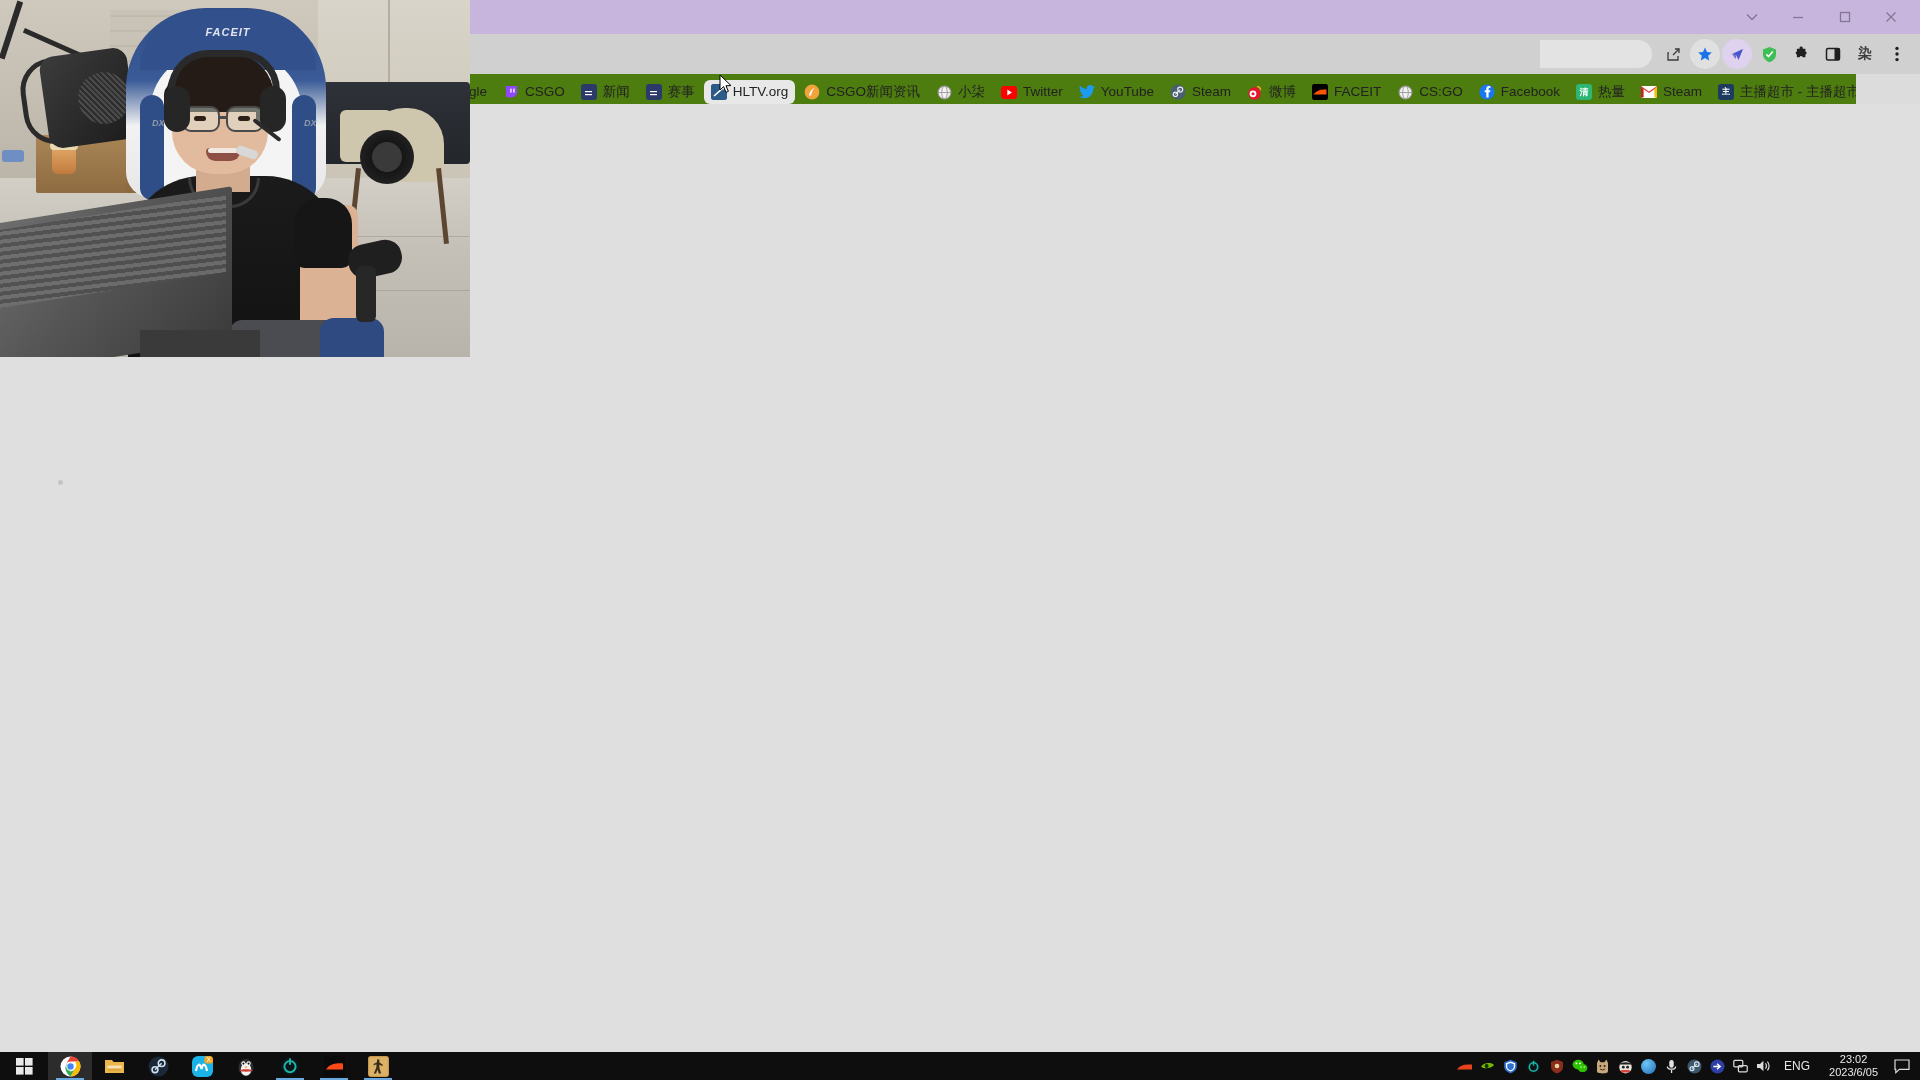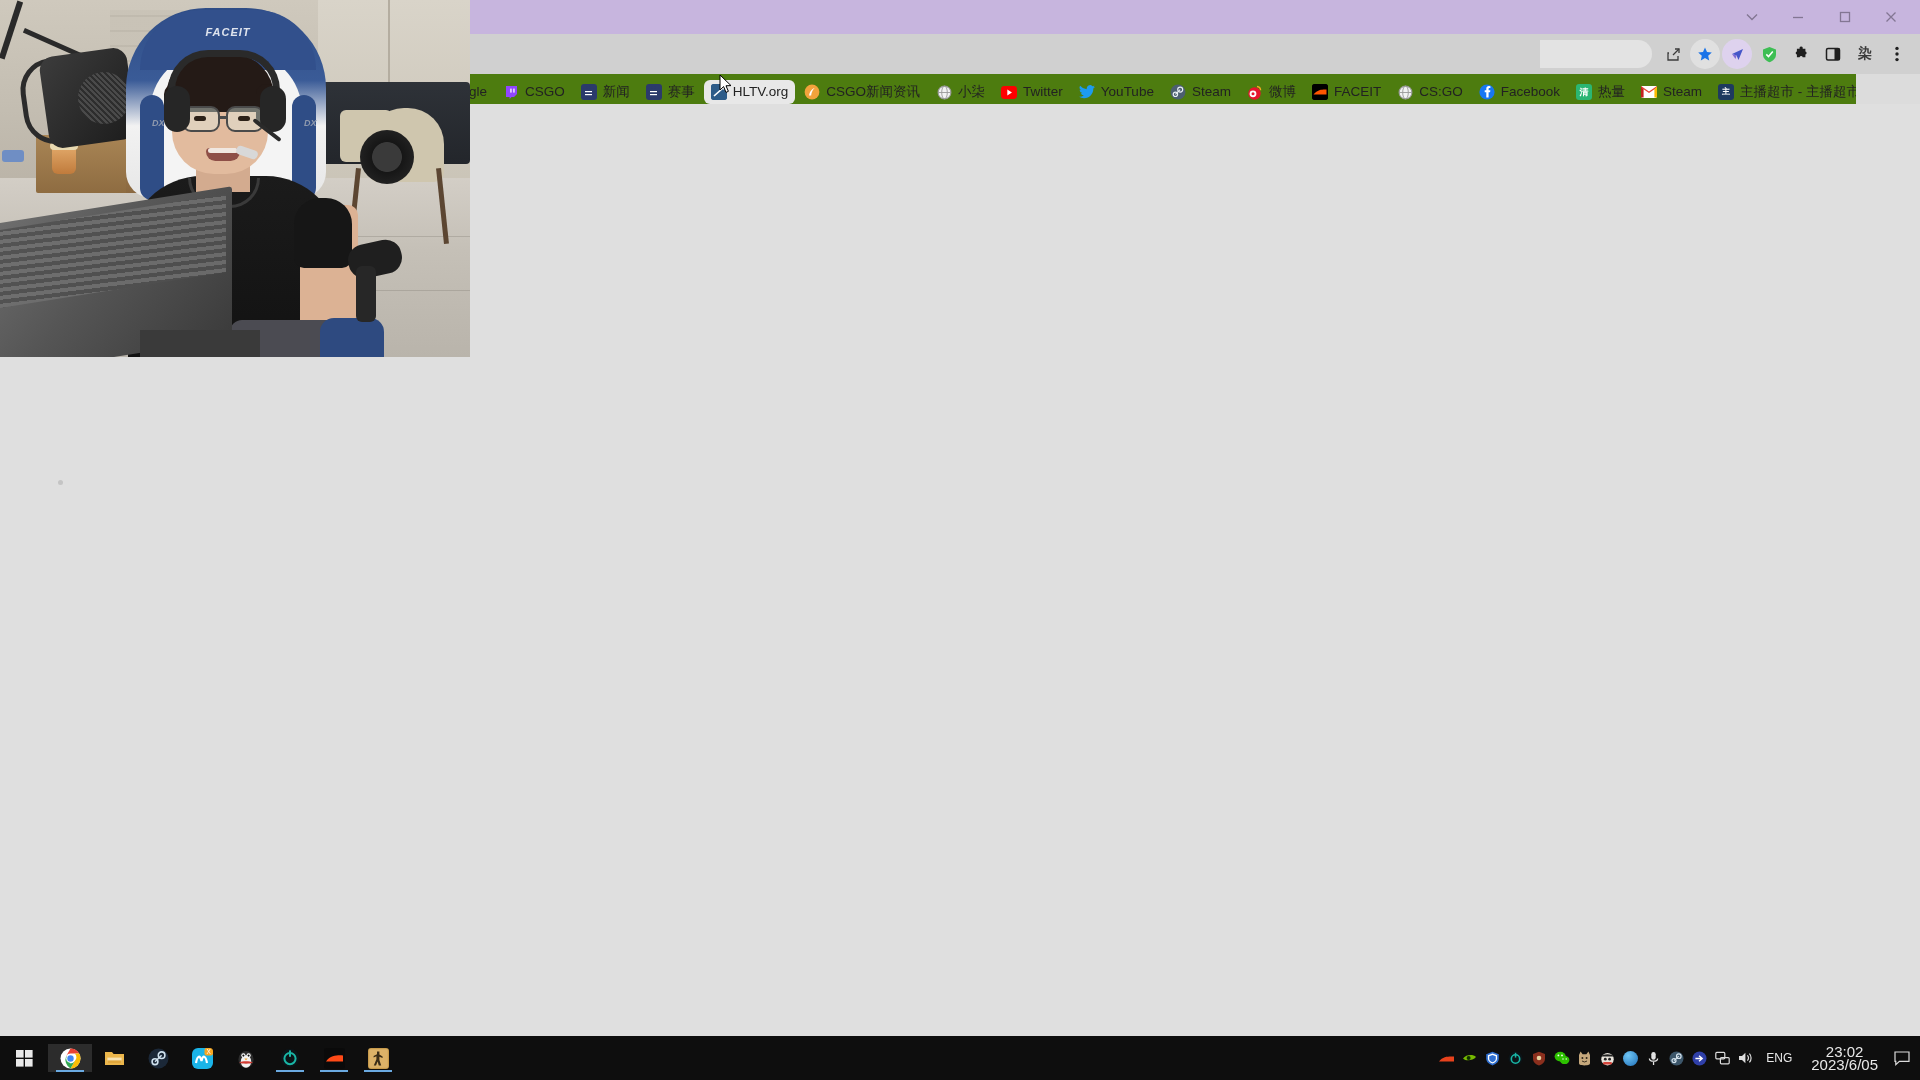--- a/index.html
+++ b/index.html
@@ -210,41 +210,41 @@
       background: #dcb294; border-radius: 28px 10px 0 0; }
   #cam-sleeve-r { left: 294px; top: 198px; width: 58px; height: 70px;
       background: #161616; border-radius: 26px 26px 10px 10px; }
   #cam-lap { left: 230px; top: 320px; width: 120px; height: 37px;
       background: #4b4b52; border-radius: 12px 12px 0 0; }
   #cam-chair-bot { left: 320px; top: 318px; width: 64px; height: 39px;
       background: #2e4a80; border-radius: 14px 14px 0 0; }
 
   
   #taskbar {
-    position: absolute; left: 0; bottom: 0; width: 1920px; height: 44px;
+    position: absolute; left: 0; bottom: 0; width: 1920px; height: 28px;
     background: #0e0e0e; display: flex; align-items: center;
   }
   #start-btn { width: 48px; height: 28px; display: flex; align-items: center; justify-content: center; }
   .tb-app {
     width: 44px; height: 28px; position: relative;
     display: flex; align-items: center; justify-content: center;
   }
   .tb-app.running::after {
     content: ''; position: absolute; bottom: 0; left: 8px; right: 8px;
     height: 2px; background: #6aa9e0;
   }
   .tb-app.active { background: #2c2c2c; }
   .app-ico { width: 21px; height: 21px; border-radius: 3px;
     display: flex; align-items: center; justify-content: center;
     font-size: 10px; color: #fff; overflow: hidden; }
   #tray { margin-left: auto; display: flex; align-items: center; height: 28px; padding-right: 4px; }
   .tray-ico { width: 23px; height: 28px; display: flex; align-items: center; justify-content: center; }
   .tray-ico i { display:block; width: 15px; height: 15px; border-radius: 3px; }
   #tray-lang { color: #e8e8e8; font-size: 12px; padding: 0 9px; }
-  #tray-clock { color: #e8e8e8; font-size: 15px; line-height: 13px;
+  #tray-clock { color: #e8e8e8; font-size: 11px; line-height: 13px;
     text-align: center; padding: 0 10px; }
   #tray-notify { width: 28px; height: 28px; display:flex; align-items:center; justify-content:center; }
 
   
   #cursor { position: absolute; left: 719px; top: 74px; width: 14px; height: 20px; }
 </style>
 </head>
 <body>
 
 <div id="screen">

